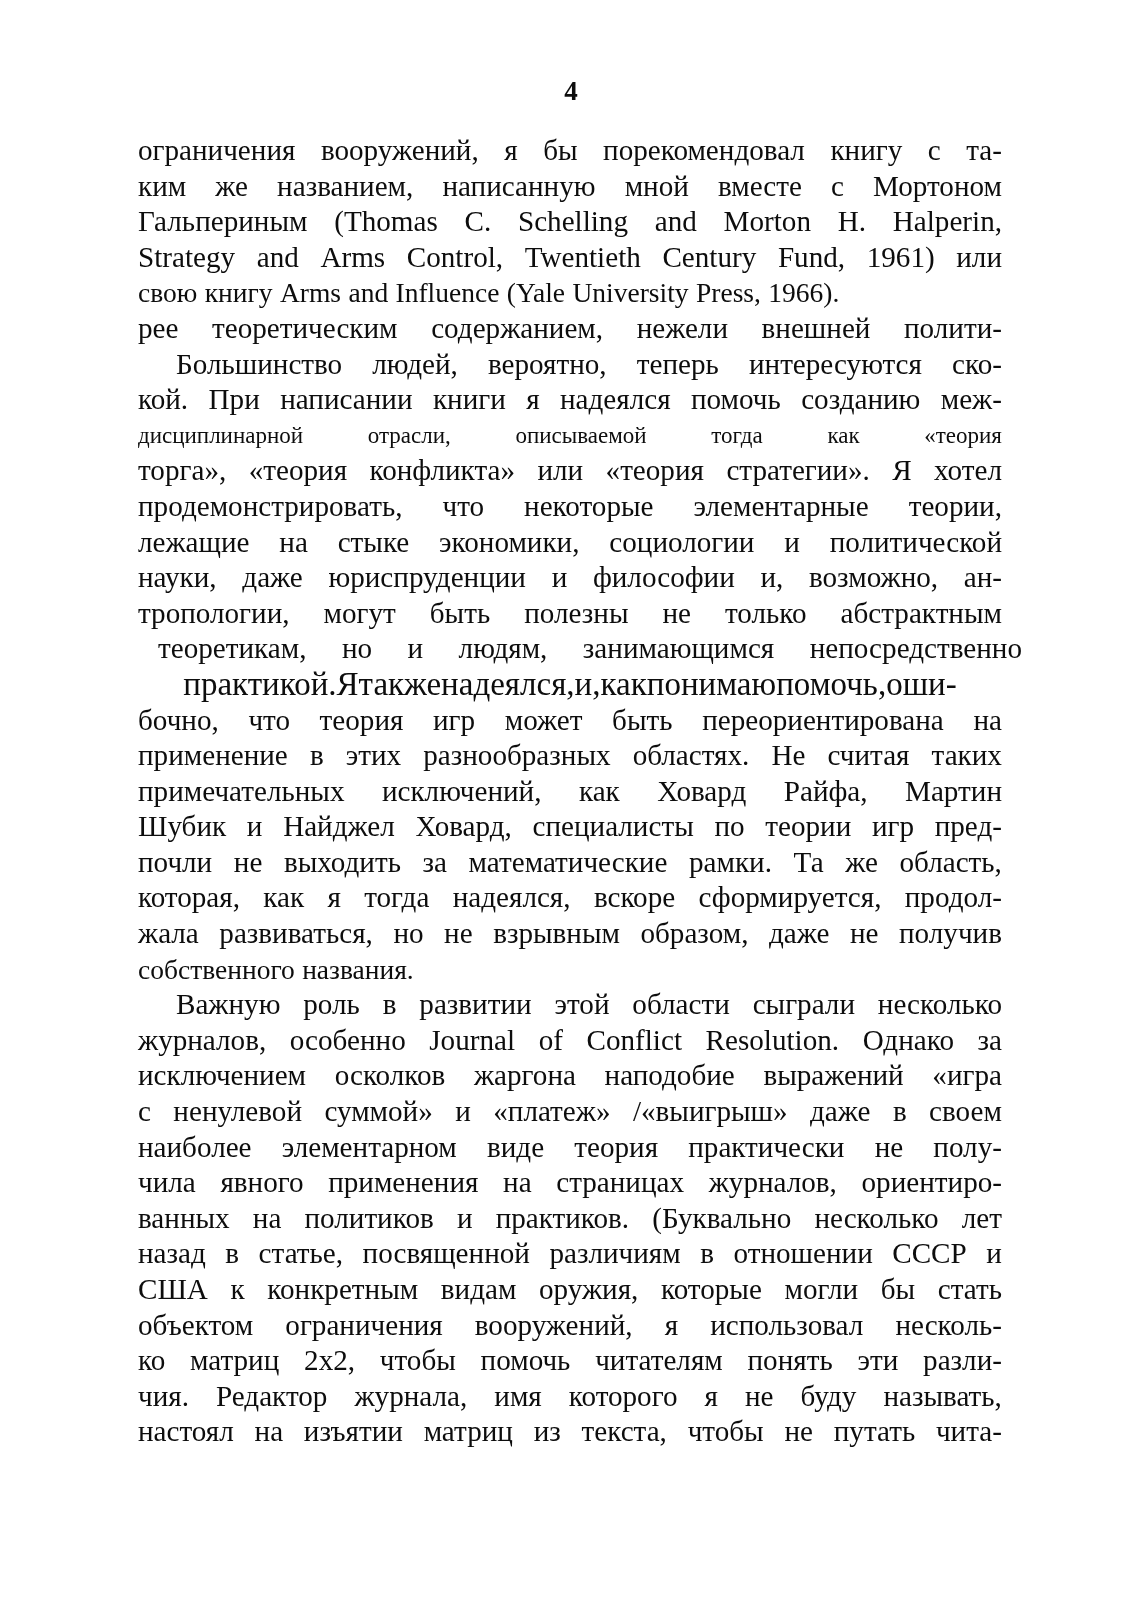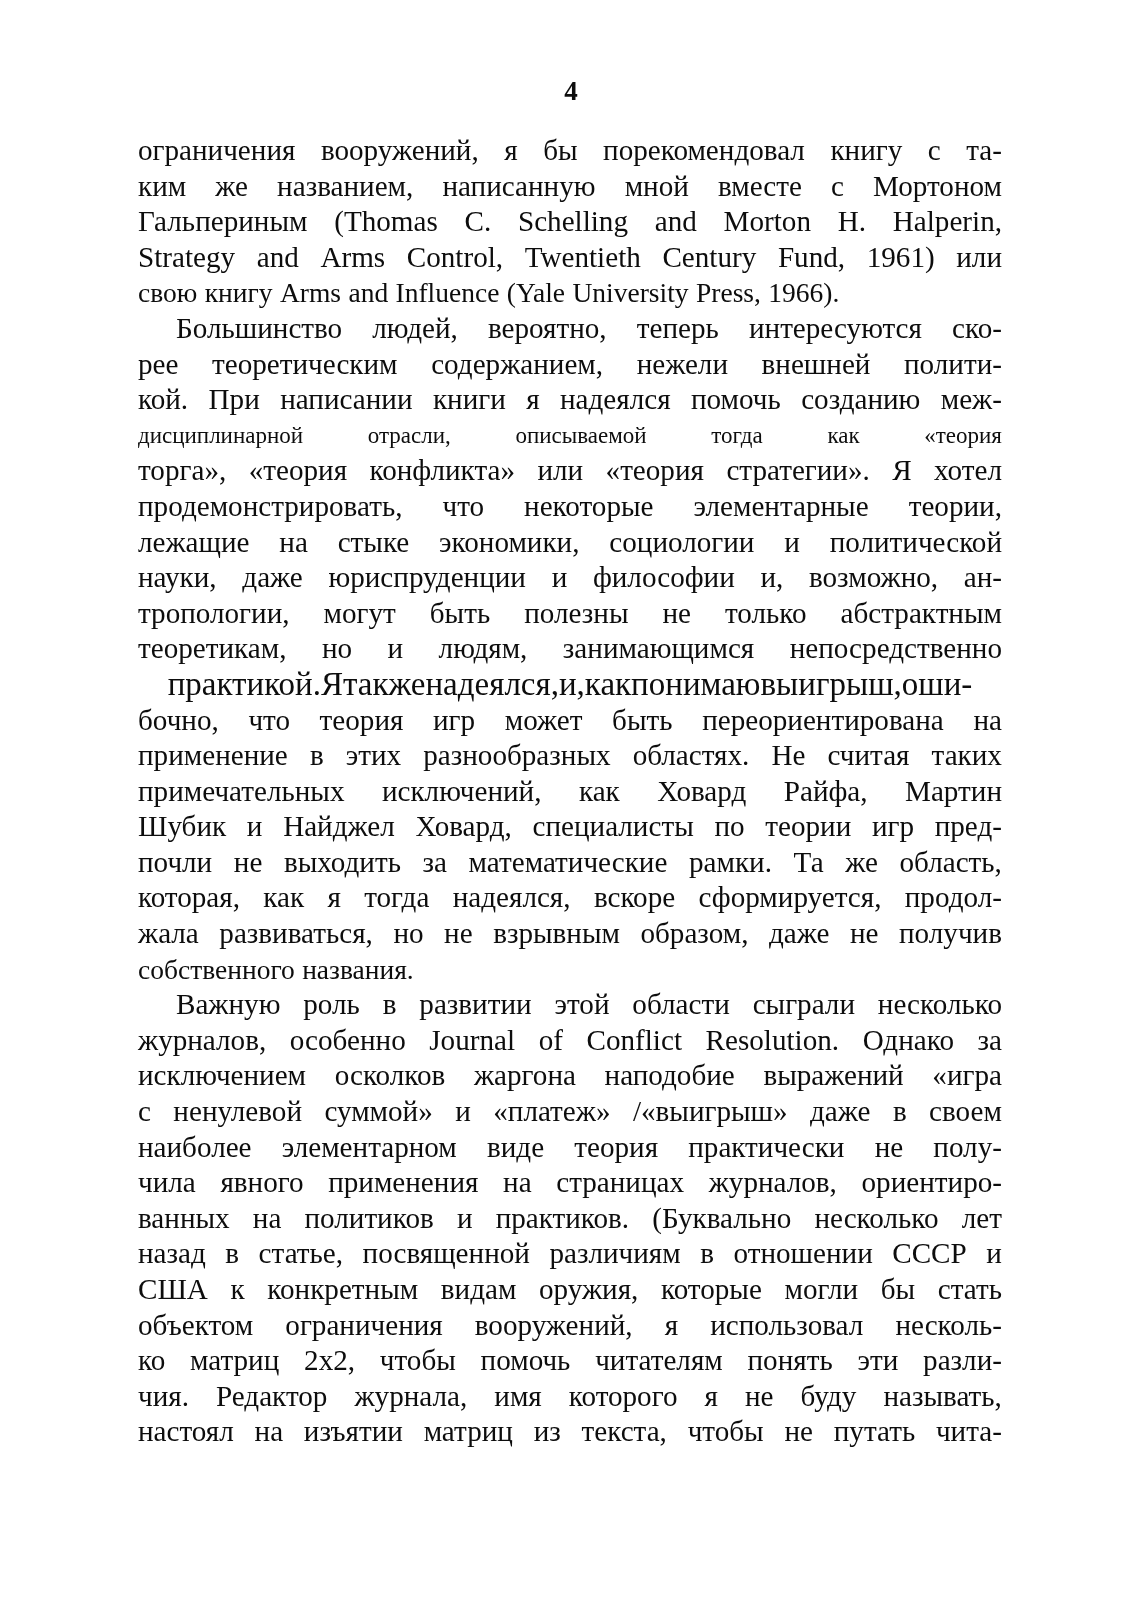--- a/index.html
+++ b/index.html
@@ -95,31 +95,31 @@
 
   <div class="text-block">
       <div class="para">
         <div class="line justify" style="font-size: 29.15px;"><span class="w">ограничения</span><span class="w">вооружений,</span><span class="w">я</span><span class="w">бы</span><span class="w">порекомендовал</span><span class="w">книгу</span><span class="w">с</span><span class="w">та-</span></div>
         <div class="line justify" style="font-size: 29.15px;"><span class="w">ким</span><span class="w">же</span><span class="w">названием,</span><span class="w">написанную</span><span class="w">мной</span><span class="w">вместе</span><span class="w">с</span><span class="w">Мортоном</span></div>
         <div class="line justify" style="font-size: 29.15px;"><span class="w">Гальпериным</span><span class="w">(Thomas</span><span class="w">C.</span><span class="w">Schelling</span><span class="w">and</span><span class="w">Morton</span><span class="w">H.</span><span class="w">Halperin,</span></div>
         <div class="line justify" style="font-size: 29.15px;"><span class="w">Strategy</span><span class="w">and</span><span class="w">Arms</span><span class="w">Control,</span><span class="w">Twentieth</span><span class="w">Century</span><span class="w">Fund,</span><span class="w">1961)</span><span class="w">или</span></div>
         <div class="line last"><span class="w">свою</span><span class="w">книгу</span><span class="w">Arms</span><span class="w">and</span><span class="w">Influence</span><span class="w">(Yale</span><span class="w">University</span><span class="w">Press,</span><span class="w">1966).</span></div>
       </div>
       <div class="para">
+        <div class="line justify" style="font-size: 29.15px;"><span class="w">рее</span><span class="w">теоретическим</span><span class="w">содержанием,</span><span class="w">нежели</span><span class="w">внешней</span><span class="w">полити-</span></div>
         <div class="line justify indent" style="font-size: 29.15px;"><span class="w">Большинство</span><span class="w">людей,</span><span class="w">вероятно,</span><span class="w">теперь</span><span class="w">интересуются</span><span class="w">ско-</span></div>
-        <div class="line justify" style="font-size: 29.15px;"><span class="w">рее</span><span class="w">теоретическим</span><span class="w">содержанием,</span><span class="w">нежели</span><span class="w">внешней</span><span class="w">полити-</span></div>
         <div class="line justify" style="font-size: 29.15px;"><span class="w">кой.</span><span class="w">При</span><span class="w">написании</span><span class="w">книги</span><span class="w">я</span><span class="w">надеялся</span><span class="w">помочь</span><span class="w">созданию</span><span class="w">меж-</span></div>
         <div class="line justify" style="font-size: 23px;"><span class="w">дисциплинарной</span><span class="w">отрасли,</span><span class="w">описываемой</span><span class="w">тогда</span><span class="w">как</span><span class="w">«теория</span></div>
         <div class="line justify" style="font-size: 29.15px; gap: 19px;"><span class="w">торга»,</span><span class="w">«теория</span><span class="w">конфликта»</span><span class="w">или</span><span class="w">«теория</span><span class="w">стратегии».</span><span class="w">Я</span><span class="w">хотел</span></div>
         <div class="line justify" style="font-size: 29.15px;"><span class="w">продемонстрировать,</span><span class="w">что</span><span class="w">некоторые</span><span class="w">элементарные</span><span class="w">теории,</span></div>
         <div class="line justify" style="font-size: 29.15px;"><span class="w">лежащие</span><span class="w">на</span><span class="w">стыке</span><span class="w">экономики,</span><span class="w">социологии</span><span class="w">и</span><span class="w">политической</span></div>
         <div class="line justify" style="font-size: 29.15px;"><span class="w">науки,</span><span class="w">даже</span><span class="w">юриспруденции</span><span class="w">и</span><span class="w">философии</span><span class="w">и,</span><span class="w">возможно,</span><span class="w">ан-</span></div>
         <div class="line justify" style="font-size: 29.15px;"><span class="w">тропологии,</span><span class="w">могут</span><span class="w">быть</span><span class="w">полезны</span><span class="w">не</span><span class="w">только</span><span class="w">абстрактным</span></div>
-        <div class="line justify" style="font-size: 29.15px;"><span class="w">теоретикам,</span><span class="w">но</span><span class="w">и</span><span class="w">людям,</span><span class="w">занимающимся</span><span class="w">непосредственно</span></div>
-        <div class="line justify" style="font-size: 33px; justify-content: center;"><span class="w">практикой.</span><span class="w">Я</span><span class="w">также</span><span class="w">надеялся,</span><span class="w">и,</span><span class="w">как</span><span class="w">понимаю</span><span class="w">выигрыш,</span><span class="w">оши-</span></div>
+        <div class="line justify" style="font-size: 29.15px; margin-left: 20px;"><span class="w">теоретикам,</span><span class="w">но</span><span class="w">и</span><span class="w">людям,</span><span class="w">занимающимся</span><span class="w">непосредственно</span></div>
+        <div class="line justify" style="font-size: 33px; justify-content: center;"><span class="w">практикой.</span><span class="w">Я</span><span class="w">также</span><span class="w">надеялся,</span><span class="w">и,</span><span class="w">как</span><span class="w">понимаю</span><span class="w">помочь,</span><span class="w">оши-</span></div>
         <div class="line justify" style="font-size: 29.15px;"><span class="w">бочно,</span><span class="w">что</span><span class="w">теория</span><span class="w">игр</span><span class="w">может</span><span class="w">быть</span><span class="w">переориентирована</span><span class="w">на</span></div>
         <div class="line justify" style="font-size: 29.15px;"><span class="w">применение</span><span class="w">в</span><span class="w">этих</span><span class="w">разнообразных</span><span class="w">областях.</span><span class="w">Не</span><span class="w">считая</span><span class="w">таких</span></div>
         <div class="line justify" style="font-size: 29.15px;"><span class="w">примечательных</span><span class="w">исключений,</span><span class="w">как</span><span class="w">Ховард</span><span class="w">Райфа,</span><span class="w">Мартин</span></div>
         <div class="line justify" style="font-size: 29.15px; font-family: Liberation Serif, serif;"><span class="w">Шубик</span><span class="w">и</span><span class="w">Найджел</span><span class="w">Ховард,</span><span class="w">специалисты</span><span class="w">по</span><span class="w">теории</span><span class="w">игр</span><span class="w">пред-</span></div>
         <div class="line justify" style="font-size: 29.15px;"><span class="w">почли</span><span class="w">не</span><span class="w">выходить</span><span class="w">за</span><span class="w">математические</span><span class="w">рамки.</span><span class="w">Та</span><span class="w">же</span><span class="w">область,</span></div>
         <div class="line justify" style="font-size: 29.15px;"><span class="w">которая,</span><span class="w">как</span><span class="w">я</span><span class="w">тогда</span><span class="w">надеялся,</span><span class="w">вскоре</span><span class="w">сформируется,</span><span class="w">продол-</span></div>
         <div class="line justify" style="font-size: 29.15px;"><span class="w">жала</span><span class="w">развиваться,</span><span class="w">но</span><span class="w">не</span><span class="w">взрывным</span><span class="w">образом,</span><span class="w">даже</span><span class="w">не</span><span class="w">получив</span></div>
         <div class="line last"><span class="w">собственного</span><span class="w">названия.</span></div>
       </div>
       <div class="para">

